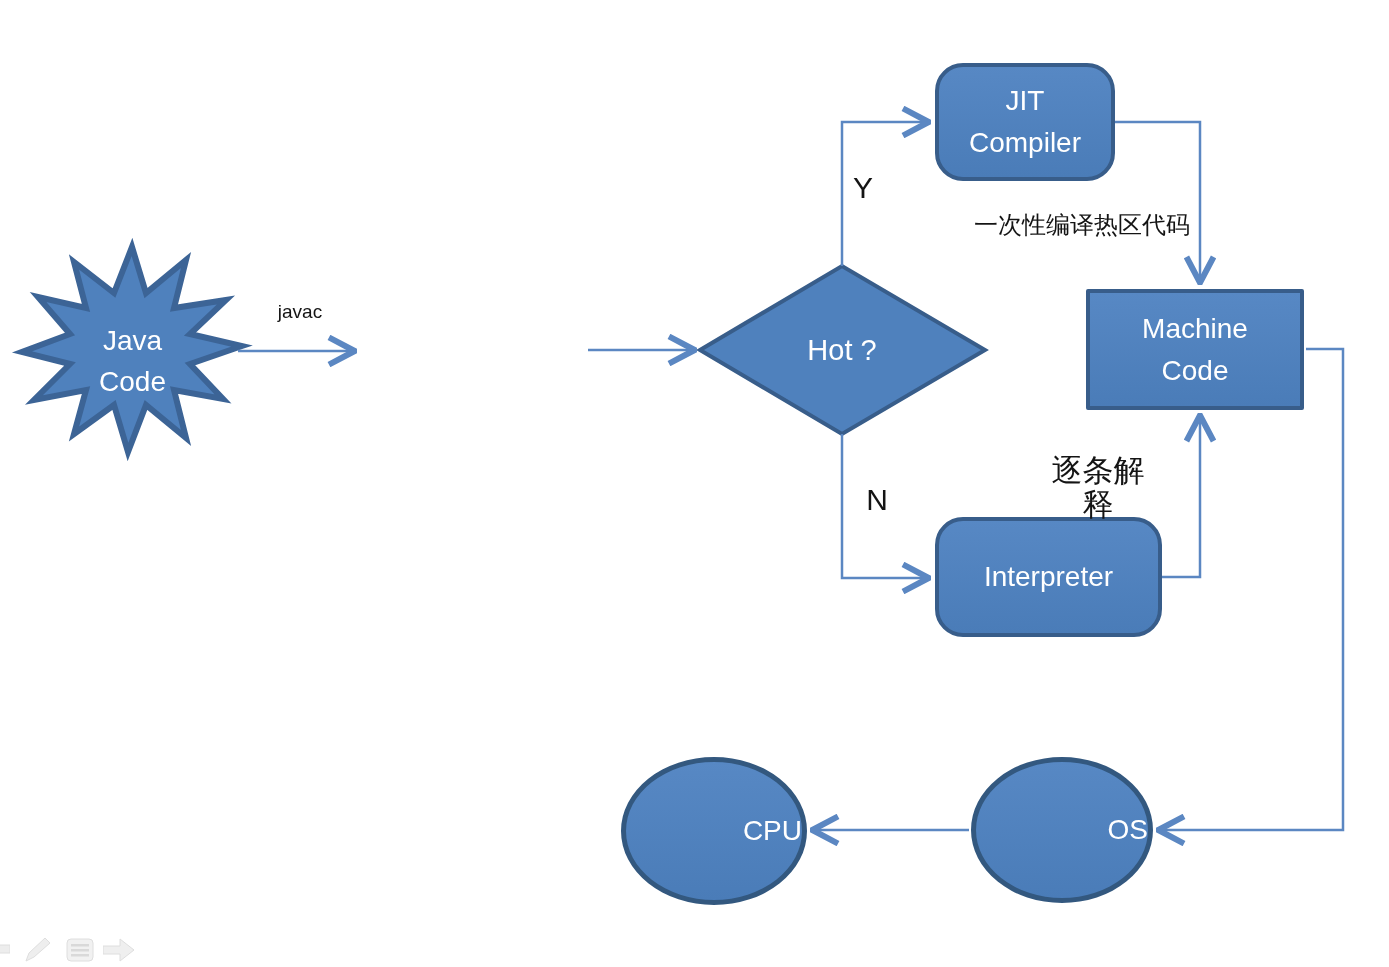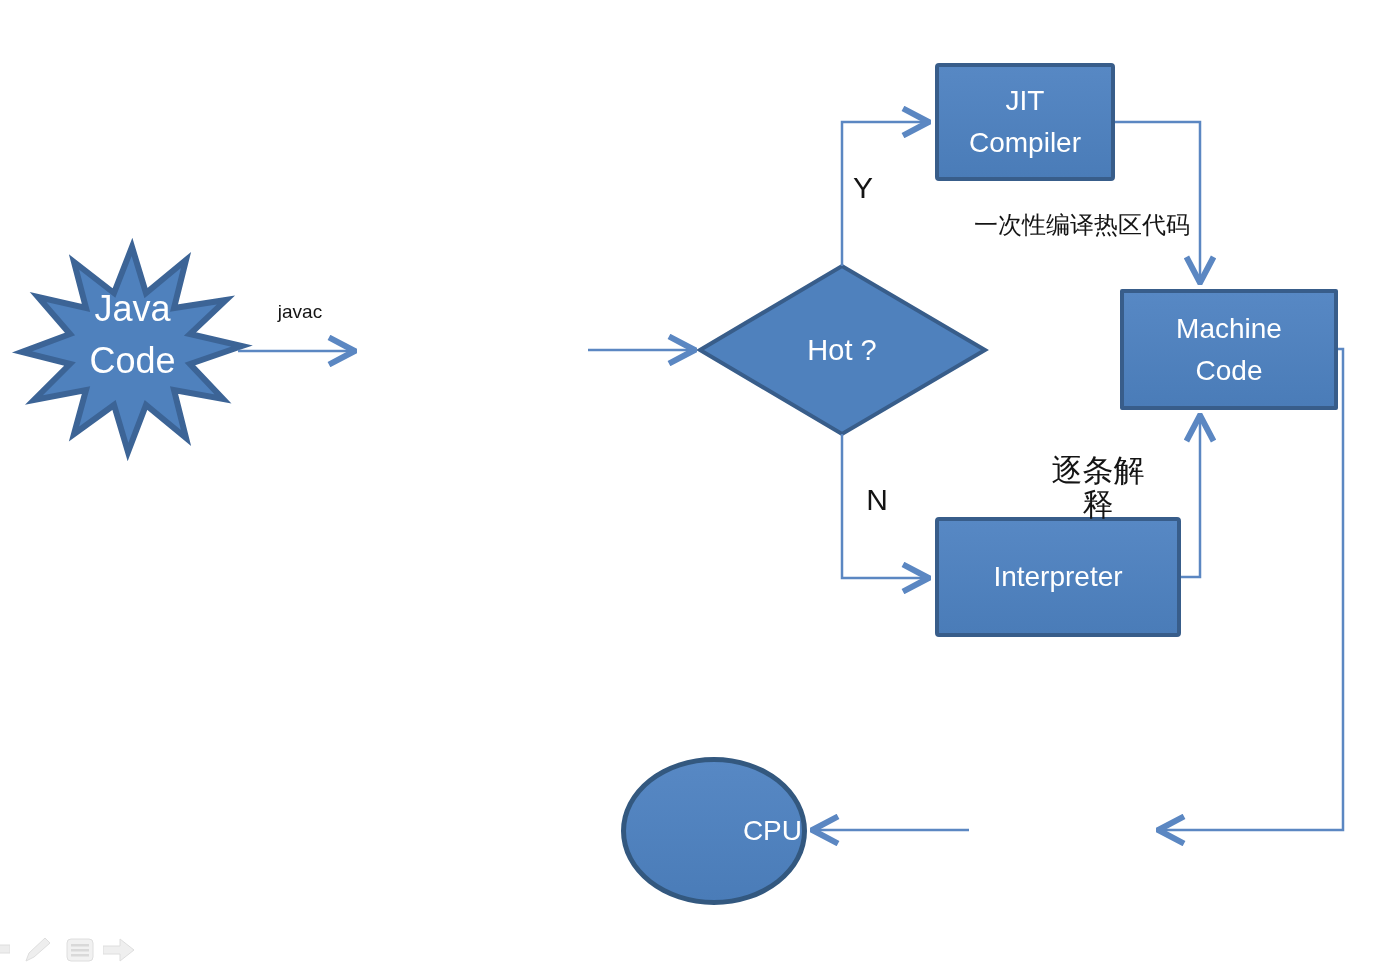--- a/index.html
+++ b/index.html
@@ -28,21 +28,21 @@
     border: 4px solid #385d8a;
   }
   .node .node-label {
     white-space: pre-line;
     font-size: 28px;
     line-height: 1.5;
     color: #ffffff;
   }
 
   .node.rect { border-radius: 2px; }
-  .node.rounded { border-radius: 4px; }
+  .node.rounded { border-radius: 28px; }
   .node.ellipse { border-radius: 50%; border-width: 5px; border-color: #33587f; justify-content: flex-end; }
 
   .free-label {
     position: absolute;
     z-index: 3;
     color: #141414;
     text-align: center;
     line-height: 1.1;
   }
   .overlay-label {
@@ -85,35 +85,38 @@
     <polyline points="1306,349 1343,349 1343,830 1161,830" fill="none" stroke="#5b87c2" stroke-width="2.5" marker-end="url(#arrow)"></polyline>
     <polyline points="969,830 815,830" fill="none" stroke="#5b87c2" stroke-width="2.5" marker-end="url(#arrow)"></polyline>
   </svg>
 
 
   <div class="node rounded" style="left:935px; top:63px; width:180px; height:118px;">
     <span class="node-label">JIT
 Compiler</span>
   </div>
 
-  <div class="node rect" style="left:1120px; top:289px; width:218px; height:121px;justify-content:center;">
+  <div class="node rect" style="left:1086px; top:289px; width:218px; height:121px;justify-content:center;">
     <span class="node-label">Machine
 Code</span>
   </div>
 
-  <div class="node rounded" style="left:935px; top:517px; width:246px; height:120px;">
+  <div class="node rounded" style="left:935px; top:517px; width:227px; height:120px;">
     <span class="node-label">Interpreter</span>
   </div>
 
   <div class="node ellipse" style="left:621px; top:757px; width:186px; height:148px;">
     <span class="node-label">CPU</span>
   </div>
 
+  <div class="node ellipse" style="left:971px; top:757px; width:182px; height:146px;">
+    <span class="node-label">OS</span>
+  </div>
 
-  <div class="overlay-label" style="left:50px; top:280px; width:165px; height:110px; font-size:36px;">Java
+  <div class="overlay-label" style="left:50px; top:307px; width:165px; height:110px; font-size:28px;">Java
 Code</div>
 
   <div class="overlay-label" style="left:762px; top:326px; width:160px; height:48px;">Hot ?</div>
 
   <div class="free-label" style="left:258px; top:302px; width:84px; font-size:19px;">javac</div>
 
   <div class="free-label" style="left:848px; top:171px; width:30px; font-size:30px;">Y</div>
 
   <div class="free-label" style="left:862px; top:483px; width:30px; font-size:30px;">N</div>
 

